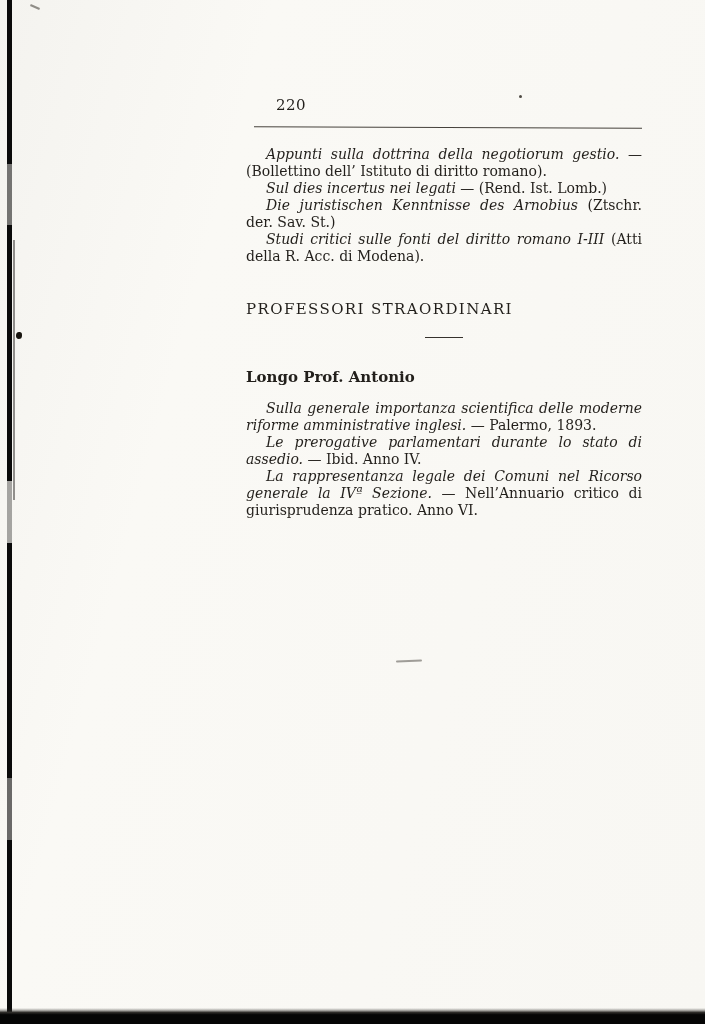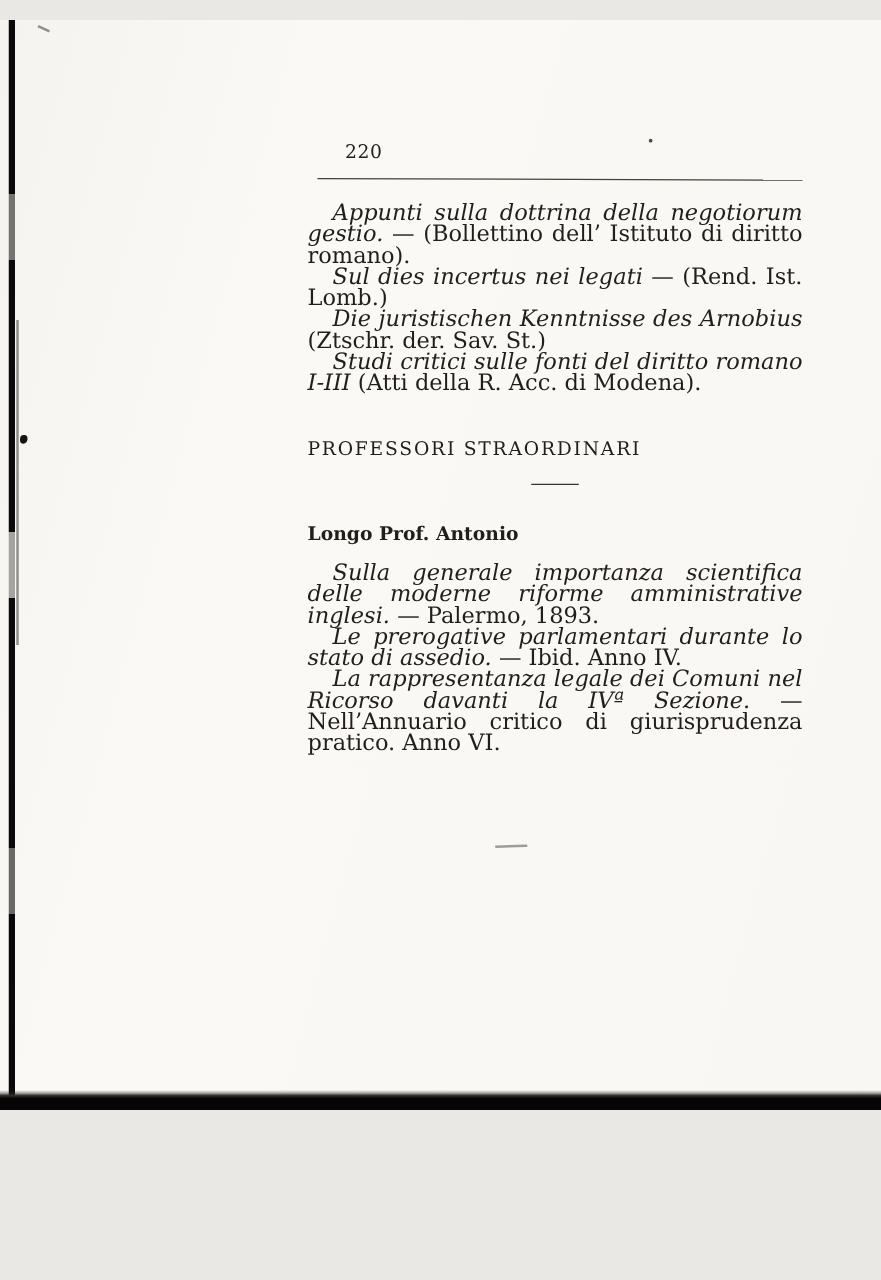--- a/index.html
+++ b/index.html
@@ -1,20 +1,20 @@
 <!DOCTYPE html>
 <html><head>
 <meta charset="utf-8">
 <style>
   html, body { margin: 0; padding: 0; background: #e9e8e5; }
   .scan {
     position: relative;
     width: 705px;
-    height: 872px;
-    margin: 16px auto;
+    height: 1024px;
+    margin: 0 auto;
     background: linear-gradient(105deg, #f4f3ef 0%, #faf9f5 28%, #f8f7f3 100%);
     overflow: hidden;
     font-family: "DejaVu Serif", "Liberation Serif", serif;
     color: #221f1b;
   }
 
   
   .edge-left {
     position: absolute; left: 7px; top: 0; width: 5px; height: 100%;
     background: linear-gradient(to bottom,
@@ -50,21 +50,21 @@
     position: absolute; left: 254px; top: 127px; width: 388px; height: 1px;
     background: #45413b; transform: rotate(.2deg);
   }
 
   
   .content {
     position: absolute; left: 246px; top: 146px; width: 396px;
   }
   .entry {
     margin: 0;
-    font-size: 18px;
+    font-size: 14px;
     line-height: 17px;
     text-align: justify;
     text-indent: 20px;
   }
   .entry .t { font-style: italic; }
   .entry .r { font-style: normal; }
 
   .section-heading {
     margin: 34px 0 0 0;
     font-size: 15px;
@@ -127,18 +127,18 @@
 
     <p class="entry">
       <span class="t">Sulla generale importanza scientifica delle moderne riforme amministrative inglesi.</span>
       <span class="r">— Palermo, 1893.</span>
     </p>
     <p class="entry">
       <span class="t">Le prerogative parlamentari durante lo stato di assedio.</span>
       <span class="r">— Ibid. Anno IV.</span>
     </p>
     <p class="entry">
-      <span class="t">La rappresentanza legale dei Comuni nel Ricorso davanti la IVª Sezione.</span>
+      <span class="t">La rappresentanza legale dei Comuni nel Ricorso generale la IVª Sezione.</span>
       <span class="r">— Nell’Annuario critico di giurisprudenza pratico. Anno VI.</span>
     </p>
 
   </div>
 </div>
 
 </body></html>

